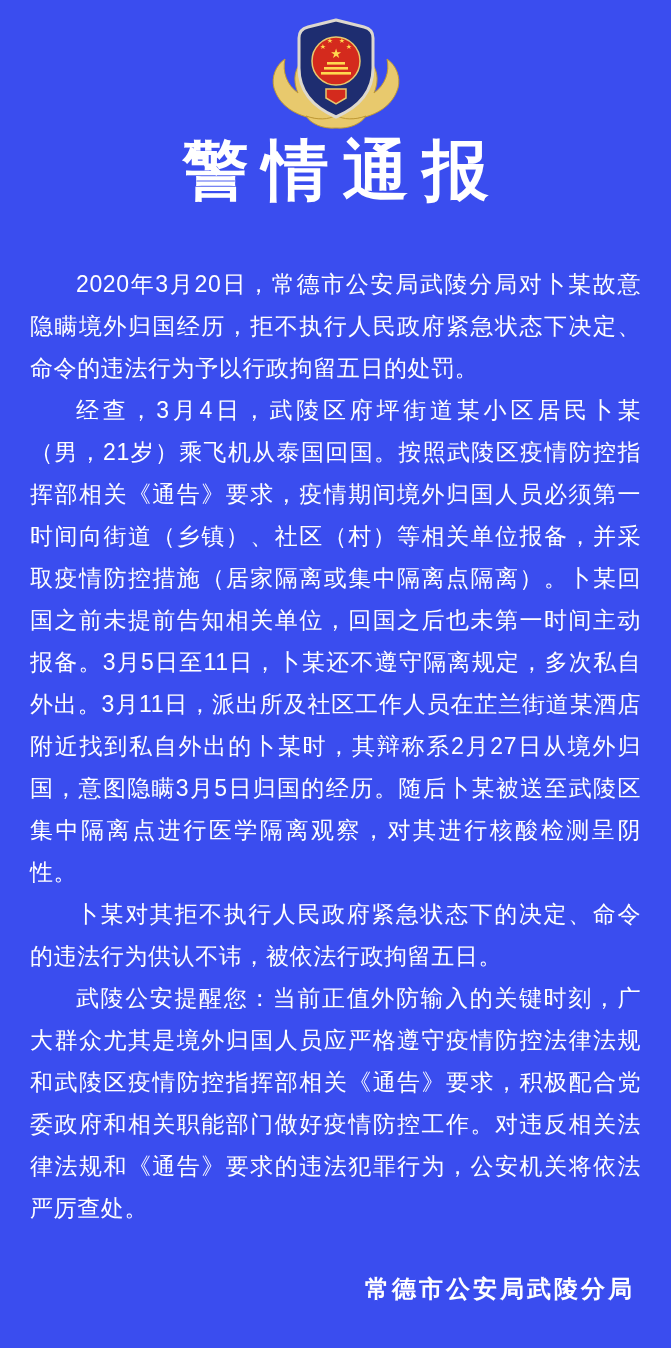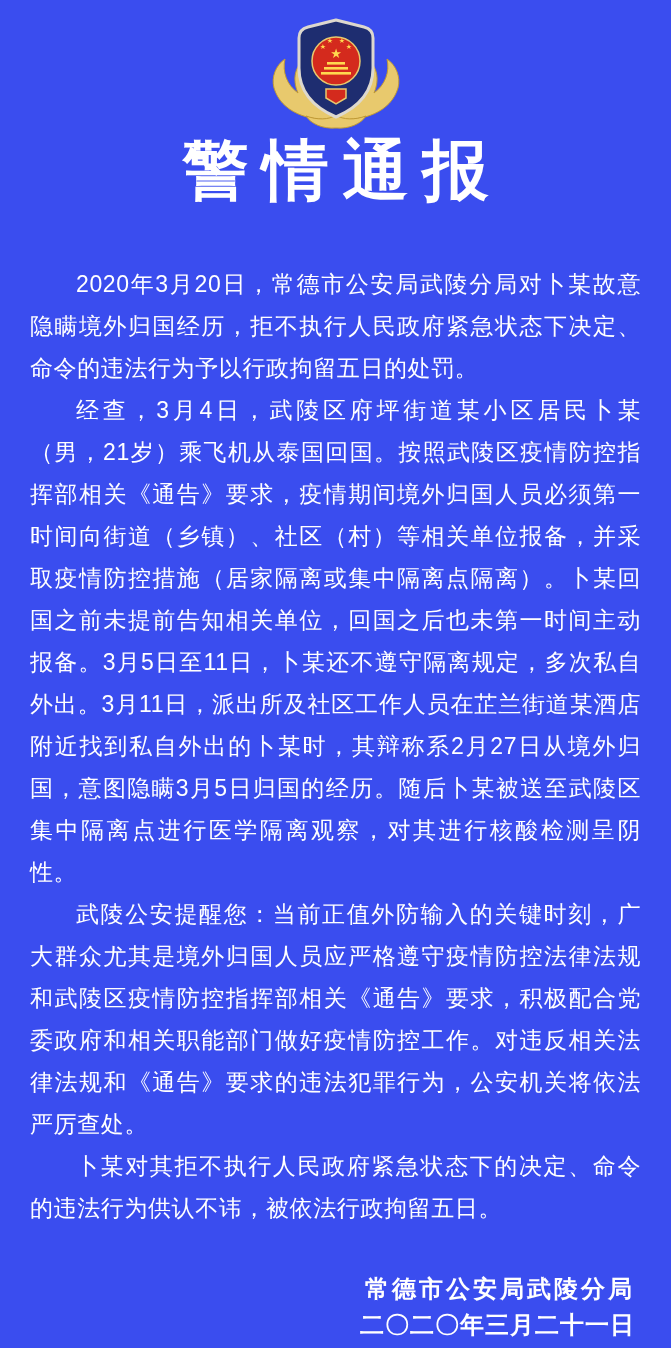--- a/index.html
+++ b/index.html
@@ -81,22 +81,21 @@
 
       <path d="M65,73 L85,73 L85,82 L75,88 L65,82 Z" fill="#d42a1d" stroke="#e8c96d" stroke-width="1.5"></path>
     </svg>
   </div>
 
   <h1 class="title">警情通报</h1>
 
   <div class="body-text">
     <p>2020年3月20日，常德市公安局武陵分局对卜某故意隐瞒境外归国经历，拒不执行人民政府紧急状态下决定、命令的违法行为予以行政拘留五日的处罚。</p>
     <p>经查，3月4日，武陵区府坪街道某小区居民卜某（男，21岁）乘飞机从泰国回国。按照武陵区疫情防控指挥部相关《通告》要求，疫情期间境外归国人员必须第一时间向街道（乡镇）、社区（村）等相关单位报备，并采取疫情防控措施（居家隔离或集中隔离点隔离）。卜某回国之前未提前告知相关单位，回国之后也未第一时间主动报备。3月5日至11日，卜某还不遵守隔离规定，多次私自外出。3月11日，派出所及社区工作人员在芷兰街道某酒店附近找到私自外出的卜某时，其辩称系2月27日从境外归国，意图隐瞒3月5日归国的经历。随后卜某被送至武陵区集中隔离点进行医学隔离观察，对其进行核酸检测呈阴性。</p>
+    <p>卜某对其拒不执行人民政府紧急状态下的决定、命令的违法行为供认不讳，被依法行政拘留五日。</p>
     <p>武陵公安提醒您：当前正值外防输入的关键时刻，广大群众尤其是境外归国人员应严格遵守疫情防控法律法规和武陵区疫情防控指挥部相关《通告》要求，积极配合党委政府和相关职能部门做好疫情防控工作。对违反相关法律法规和《通告》要求的违法犯罪行为，公安机关将依法严厉查处。</p>
-    <p>卜某对其拒不执行人民政府紧急状态下的决定、命令的违法行为供认不讳，被依法行政拘留五日。</p>
   </div>
 
   <div class="signature">
     <div class="issuer">常德市公安局武陵分局</div>
-    <div class="date">二〇二〇年三月二十一日</div>
   </div>
 
 </div>
 
 </body></html>

